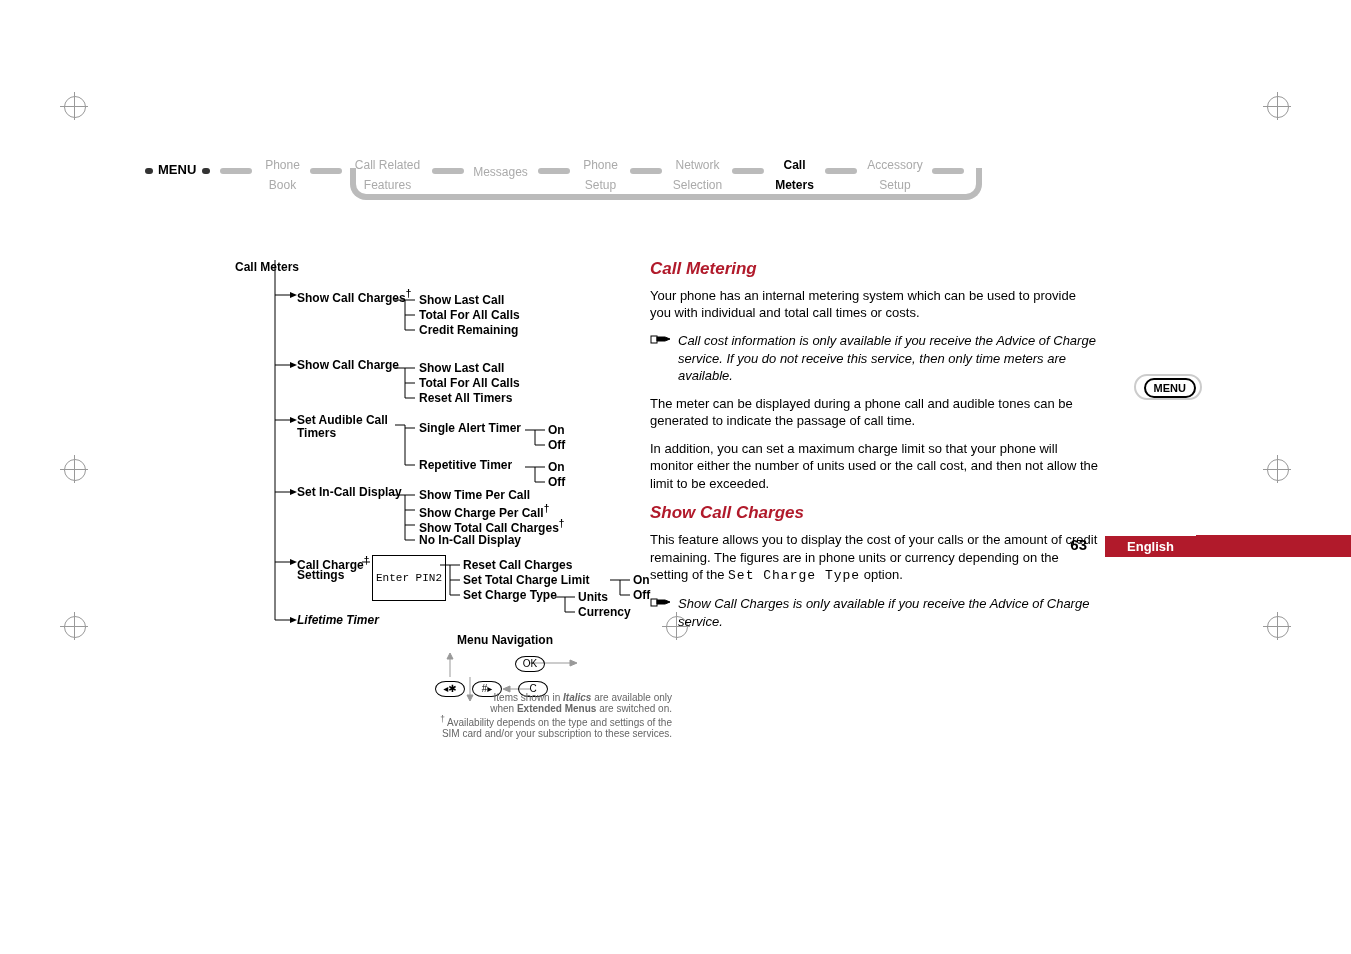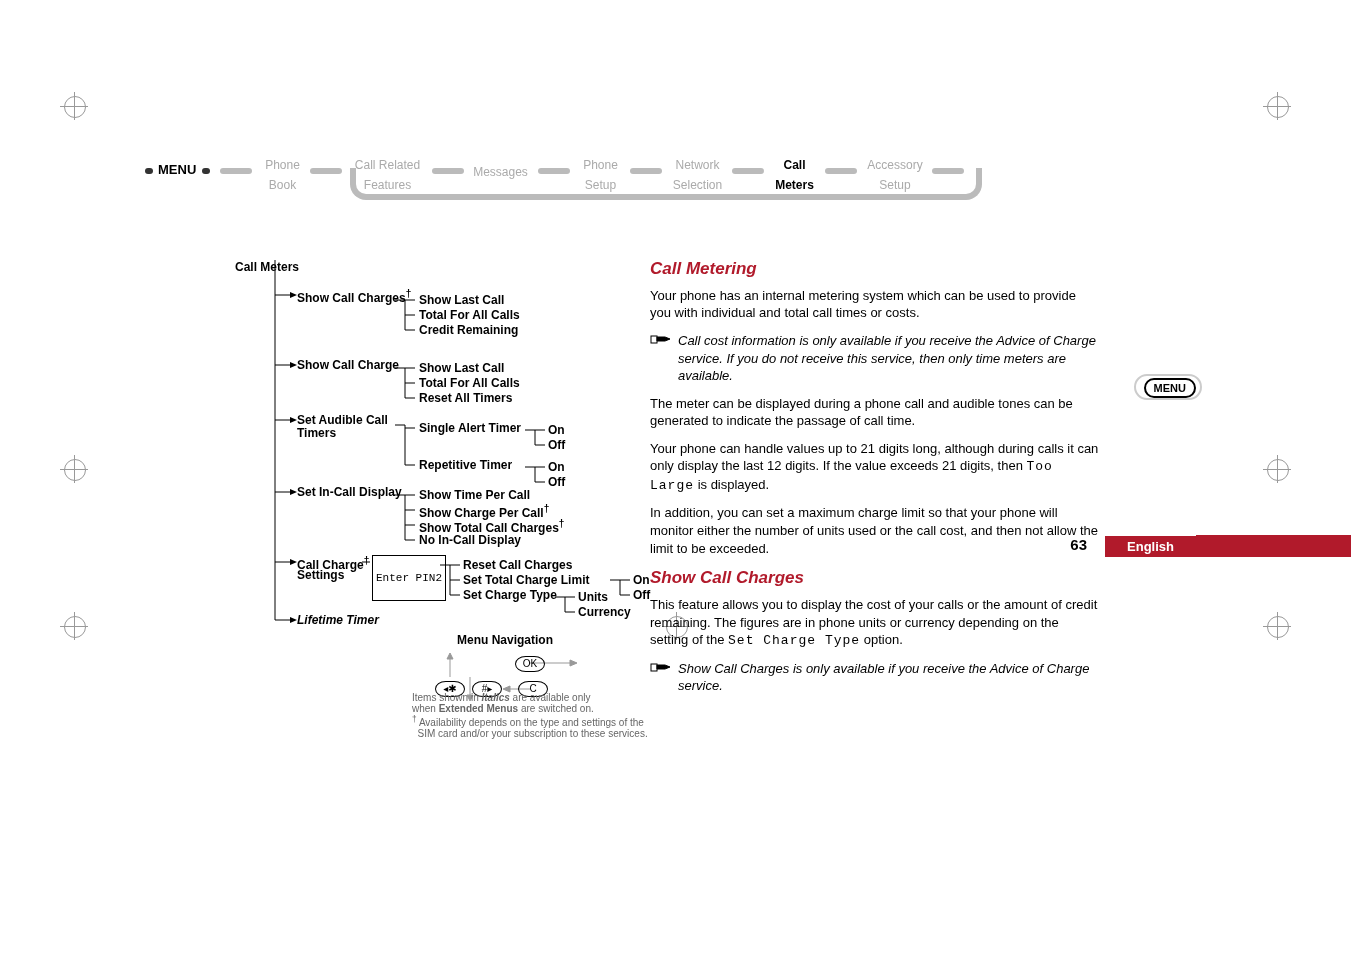--- a/index.html
+++ b/index.html
@@ -95,21 +95,21 @@
 .key-ov {
   border:1px solid #000;
   border-radius:50%/70%;
   display:inline-block;
   padding:0 6px;
   font-size:10px;
   line-height:14px;
   text-align:center;
   min-width:16px;
 }
-.footnote { font-size: 10px; color:#666; }
+.footnote { font-size: 10px; color:#666;text-align:right; }
 
 .content {
   position: absolute;
   left: 650px;
   top: 258px;
   width: 450px;
   font-size: 13px;
   line-height: 1.35;
 }
 .content h2 {
@@ -403,21 +403,20 @@
       <svg width="22" height="14">
             <g fill="none" stroke="#000" stroke-width="1">
               <rect x="1" y="4" width="6" height="7"></rect>
               <path d="M7,5 L15,5 L20,7 L15,9 L7,9 Z" fill="#000"></path>
             </g>
           </svg>
     </span>
     <span>Call cost information is only available if you receive the Advice of Charge service. If you do not receive this service, then only time meters are available.</span>
   </div>
   <p>The meter can be displayed during a phone call and audible tones can be generated to indicate the passage of call time.</p>
-  <p><span>Your phone can handle values up to 21 digits long, although during calls it can only display the last 12 digits. If the value exceeds 21 digits, then </span><span class="mono">Too Large</span><span> is displayed.</span></p>
   <p>In addition, you can set a maximum charge limit so that your phone will monitor either the number of units used or the call cost, and then not allow the limit to be exceeded.</p>
   <h2>Show Call Charges</h2>
   <p><span>This feature allows you to display the cost of your calls or the amount of credit remaining. The figures are in phone units or currency depending on the setting of the </span><span class="mono">Set Charge Type</span><span> option.</span></p>
   <div class="note">
     <span class="hand">
       <svg width="22" height="14">
             <g fill="none" stroke="#000" stroke-width="1">
               <rect x="1" y="4" width="6" height="7"></rect>
               <path d="M7,5 L15,5 L20,7 L15,9 L7,9 Z" fill="#000"></path>
             </g>

